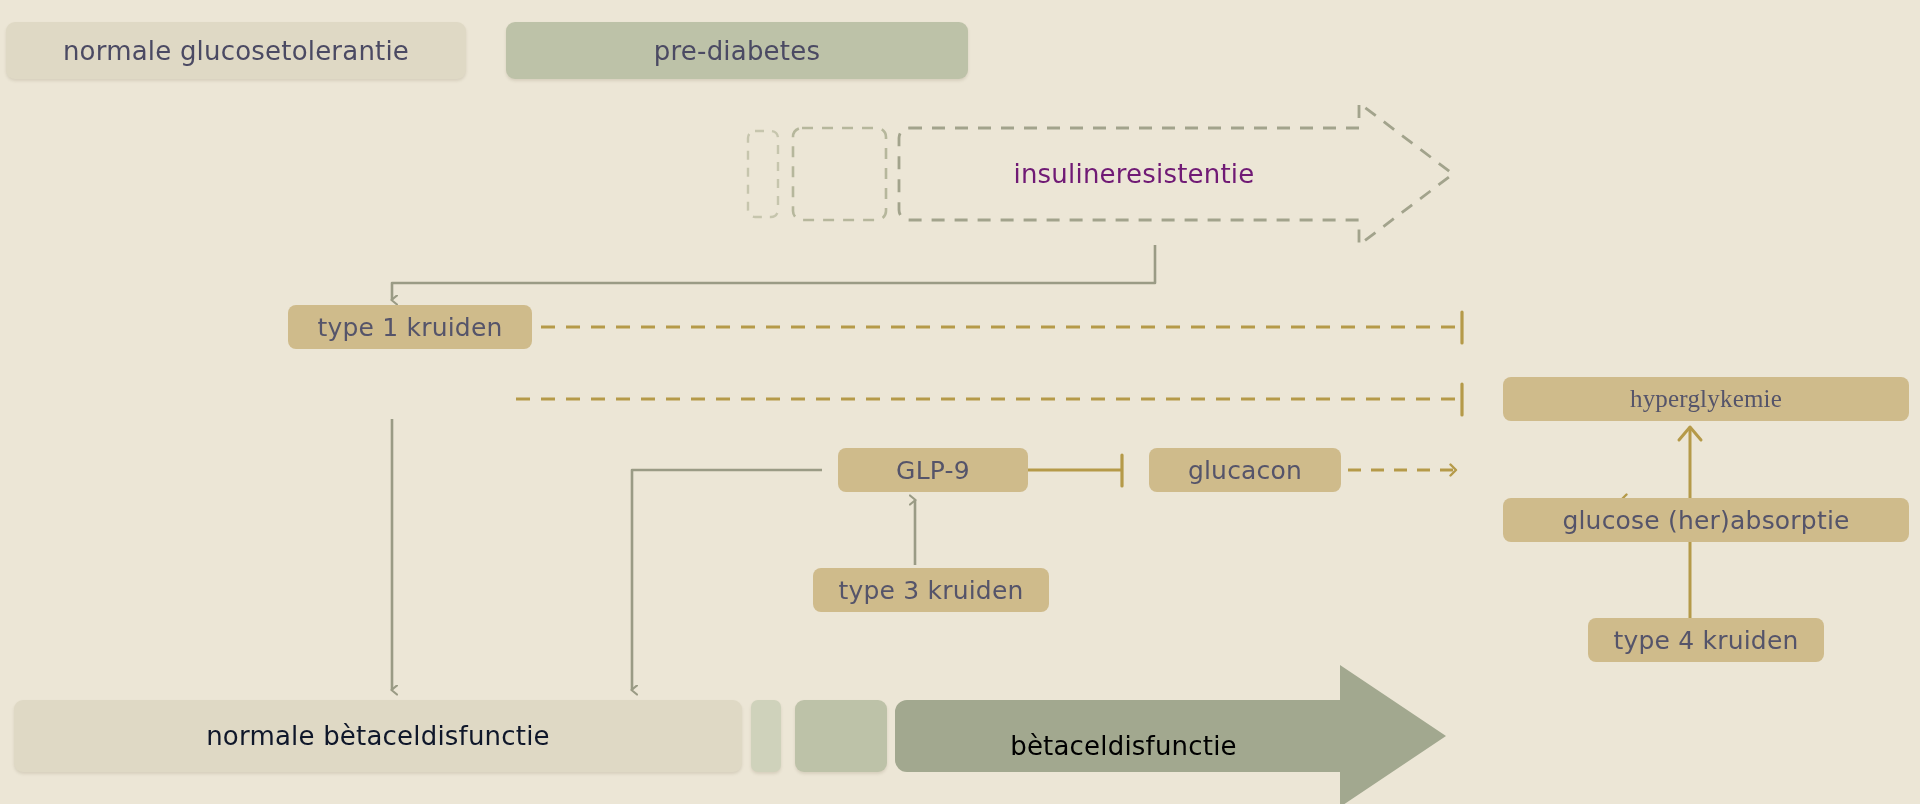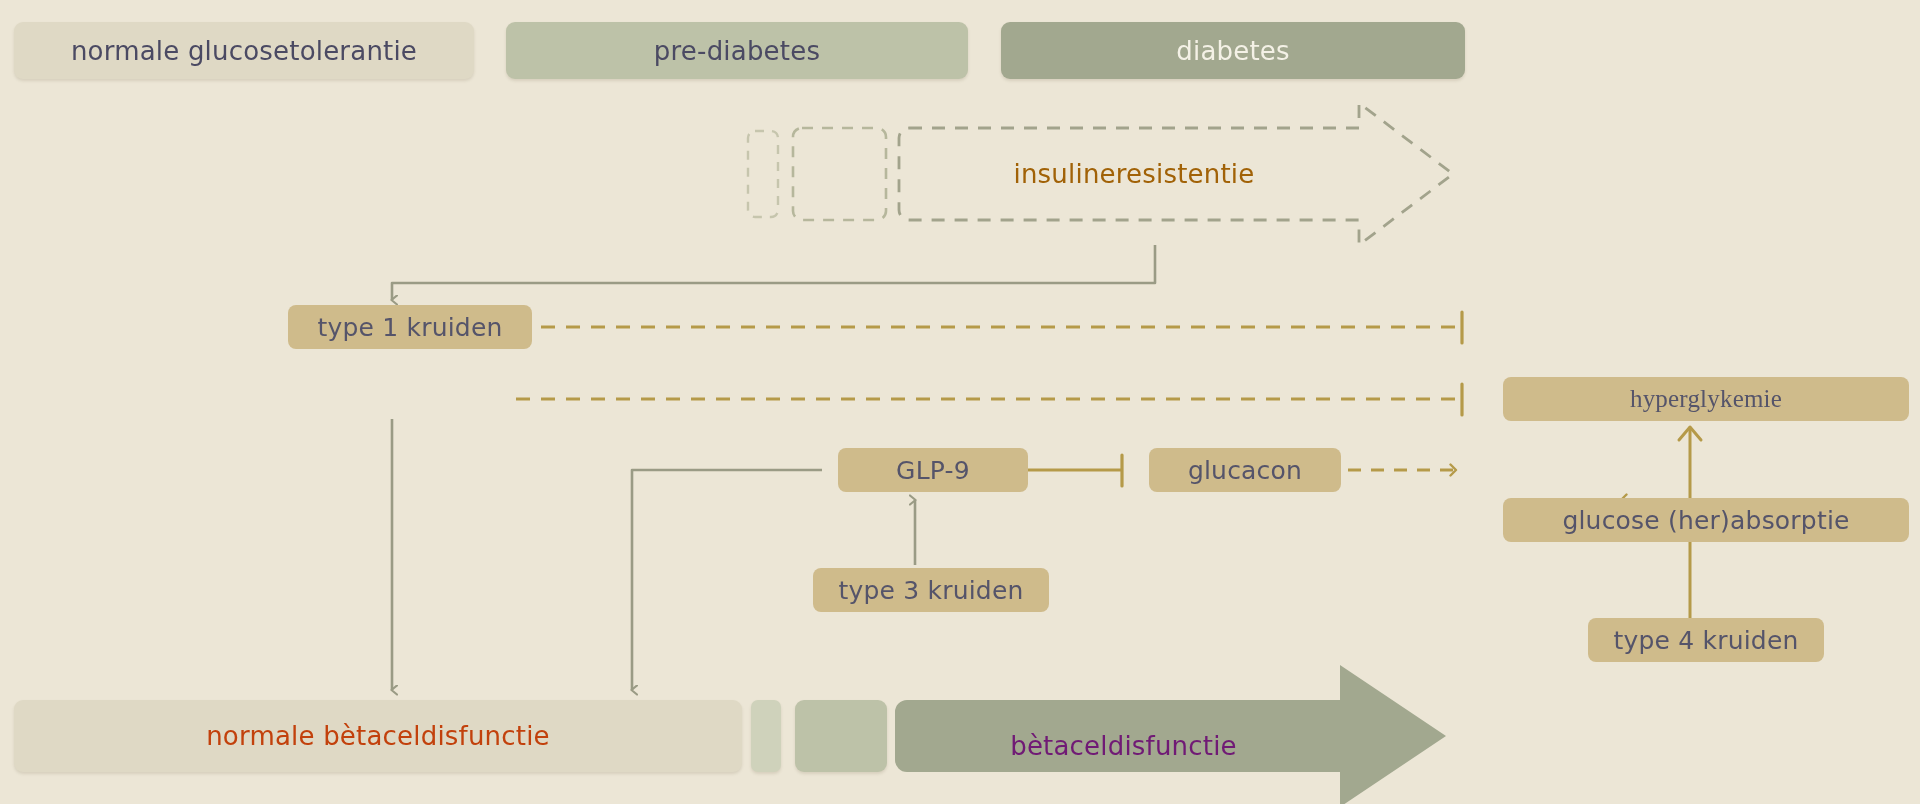--- a/index.html
+++ b/index.html
@@ -34,21 +34,21 @@
   .box{
     background:#cfbb8b;
     color:#55546a;
     border-radius:8px;
     font-size:25px;
     margin-left:16px;
   }
 
   
   .botbar{border-radius:9px;box-shadow:0 2px 3px rgba(120,110,85,.18);}
-  .bot-normal{background:#dfd9c5;color:#c2410c;font-size:26px;}
+  .bot-normal{background:#dfd9c5;color:#0f172a;font-size:26px;}
   .bot-chip-1{background:#cfd2bb;}
   .bot-chip-2{background:#bdc2a8;}
 
   
   svg.layer{position:absolute;left:0;top:0;width:1920px;height:804px;overflow:visible;pointer-events:none;}
 </style>
 </head>
 <body style="background: rgb(236, 230, 214);">
 
 <div id="stage">
@@ -105,33 +105,30 @@
     </g>
 
     <g>
       <line x1="1690" y1="620" x2="1690" y2="540" stroke="#b59a49" stroke-width="3"></line>
       <line x1="1674" y1="540" x2="1706" y2="540" stroke="#b59a49" stroke-width="3.2" stroke-linecap="round"></line>
     </g>
 
     <path d="M907,700 H1340 V665 L1446,736 L1340,807 V772 H907 a12,12 0 0 1 -12,-12 V712 a12,12 0 0 1 12,-12 Z" fill="#a2a88f"></path>
   </svg>
 
-  <div class="node stagebar stage-normal" style="left:14px;top:22px;width:460px;height:57px;">
+  <div class="node stagebar stage-normal" style="left:6px;top:22px;width:460px;height:57px;">
     <span>normale glucosetolerantie</span>
   </div>
 
   <div class="node stagebar stage-pre" style="left:506px;top:22px;width:462px;height:57px;">
     <span>pre-diabetes</span>
   </div>
 
-  <div class="node stagebar stage-dia" style="left:1001px;top:22px;width:464px;height:57px;">
-    <span>diabetes</span>
-  </div>
 
-  <div class="node" style="left:909px;top:146px;width:450px;height:56px;color:#a16207;font-size:26px;">
+  <div class="node" style="left:909px;top:146px;width:450px;height:56px;color:#701a75;font-size:26px;">
     <span>insulineresistentie</span>
   </div>
 
   <div class="node box" style="left:272px;top:305px;width:244px;height:44px;">
     <span>type 1 kruiden</span>
   </div>
 
 
   <div class="node box" style="left:822px;top:448px;width:190px;height:44px;">
     <span>GLP-9</span>
@@ -158,17 +155,17 @@
   </div>
 
   <div class="node botbar bot-normal" style="left:14px;top:700px;width:728px;height:72px;">
     <span>normale bètaceldisfunctie</span>
   </div>
 
   <div class="node botbar bot-chip-1" style="left:751px;top:700px;width:30px;height:72px;border-radius:7px;"></div>
 
   <div class="node botbar bot-chip-2" style="left:795px;top:700px;width:92px;height:72px;border-radius:9px;"></div>
 
-  <div class="node" style="left:907px;top:700px;width:433px;height:92px;color:#701a75;font-size:26px;">
+  <div class="node" style="left:907px;top:700px;width:433px;height:92px;color:#000000;font-size:26px;">
     <span>bètaceldisfunctie</span>
   </div>
 
 </div>
 
 </body></html>

